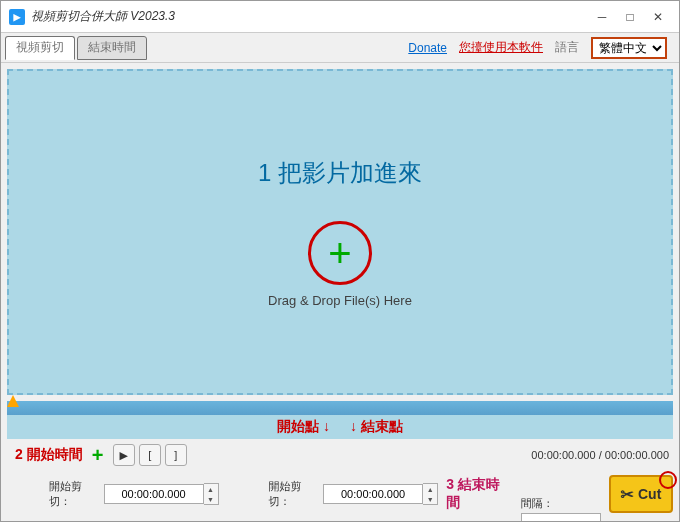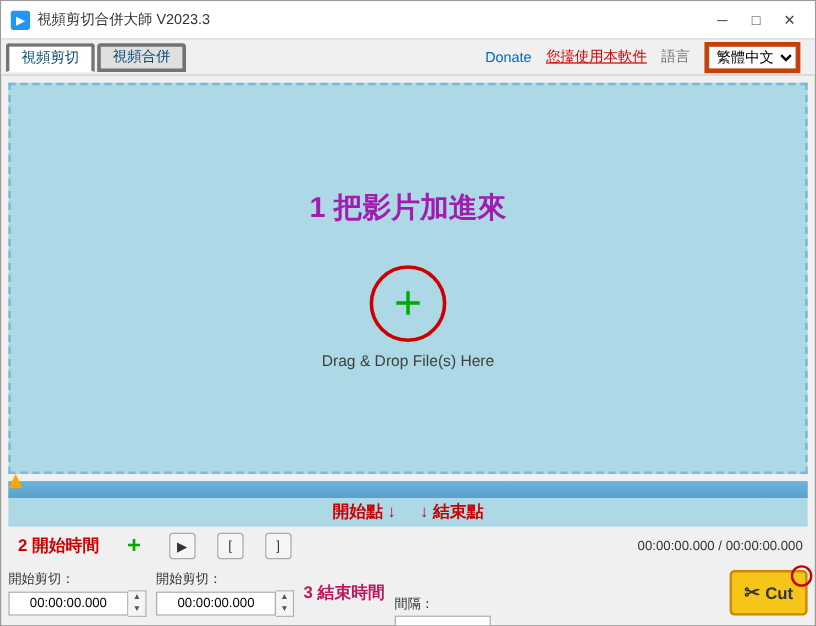--- a/index.html
+++ b/index.html
@@ -44,20 +44,21 @@
       color: white;
       font-size: 9px;
       font-weight: bold;
       flex-shrink: 0;
     }
 
     .title-bar-text {
       font-size: 12px;
       color: #333;
       flex: 1;
+      font-style: italic;
     }
 
     .title-bar-controls {
       display: flex;
       gap: 2px;
     }
 
     .title-btn {
       width: 26px;
       height: 22px;
@@ -79,62 +80,63 @@
       align-items: center;
       padding: 0 4px;
       border-bottom: 1px solid #ccc;
       flex-shrink: 0;
       gap: 2px;
     }
 
     .tab-btn {
       height: 24px;
       padding: 0 10px;
-      border: 3px solid #737373;
+      border: 1px solid #737373;
       background: #e0e0e0;
       cursor: pointer;
       font-size: 12px;
       border-radius: 3px 3px 0 0;
-      color: #0c4a6e;
+      color: #737373;
     }
     .tab-btn.active {
       background: #fff;
       border-bottom: 1px solid #fff;
     }
 
     .menu-right {
       margin-left: auto;
       display: flex;
       align-items: center;
       gap: 12px;
       padding-right: 8px;
     }
 
     .donate-link {
       color: #0066cc;
+      text-decoration: underline;
       cursor: pointer;
       font-size: 12px;
     }
 
     .help-link {
       color: #cc0000;
       text-decoration: underline;
       cursor: pointer;
       font-size: 12px;
     }
 
     .lang-label {
       font-size: 12px;
       color: #737373;
     }
 
     .lang-select {
       font-size: 12px;
       padding: 1px 2px;
-      border: 4px solid #c2410c;
+      border: 2px solid #c2410c;
       background: white;
       cursor: pointer;
     }
 
     
     .main-content {
       flex: 1;
       display: flex;
       flex-direction: column;
       overflow: hidden;
@@ -148,22 +150,22 @@
       flex-direction: column;
       align-items: center;
       justify-content: center;
       margin: 6px;
       border: 2px dashed #7ab8d4;
       position: relative;
     }
 
     .step-label {
       font-size: 24px;
-      color: #a21caf;
-      font-weight: bold;
+      color: #0369a1;
+      font-weight: normal;
       margin-bottom: 32px;
     }
 
     .add-btn {
       width: 64px;
       height: 64px;
       border-radius: 50%;
       border: 3px solid #cc0000;
       background: transparent;
       display: flex;
@@ -231,21 +233,21 @@
       font-weight: bold;
     }
 
     
     .controls-bar {
       height: 32px;
       background: #f0f0f0;
       margin: 0 6px;
       display: flex;
       align-items: center;
-      gap: 18px;
+      gap: 4px;
       flex-shrink: 0;
       padding: 0 4px;
     }
 
     .step2-label {
       font-size: 14px;
       color: #cc0000;
       font-weight: bold;
       margin-left: 4px;
     }
@@ -291,22 +293,23 @@
       background: #f0f0f0;
       margin: 0 6px 4px 6px;
       display: flex;
       align-items: center;
       gap: 8px;
       flex-shrink: 0;
     }
 
     .input-group {
       display: flex;
-      flex-direction: column;
+      flex-direction: row;
       gap: 2px;
+      margin-left: 42px;
     }
 
     .input-label {
       font-size: 11px;
       color: #333;
     }
 
     .time-input-wrapper {
       display: flex;
       align-items: center;
@@ -406,21 +409,21 @@
     <span class="title-bar-text">視頻剪切合併大師 V2023.3</span>
     <div class="title-bar-controls">
       <button class="title-btn">─</button>
       <button class="title-btn">□</button>
       <button class="title-btn close">✕</button>
     </div>
   </div>
 
   <div class="menu-bar">
     <button class="tab-btn active">視頻剪切</button>
-    <button class="tab-btn">視頻合併</button>
+    <button class="tab-btn">結束時間</button>
     <div class="menu-right">
       <a class="donate-link">Donate</a>
       <a class="help-link">您擡使用本軟件</a>
       <span class="lang-label">語言</span>
       <select class="lang-select">
         <option>繁體中文</option>
         <option>简体中文</option>
         <option>English</option>
       </select>
     </div>

